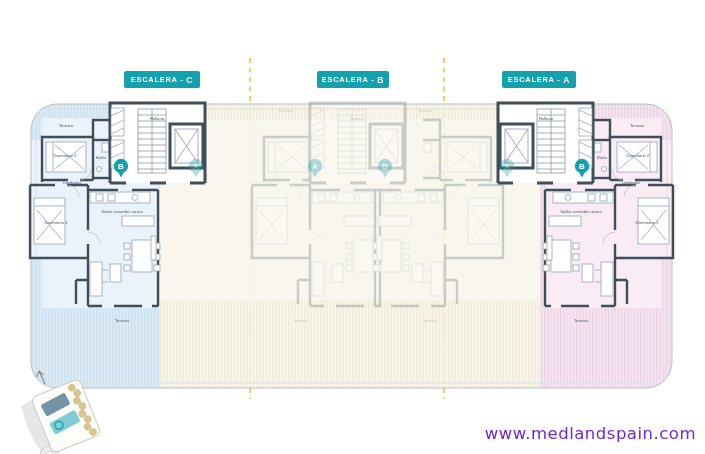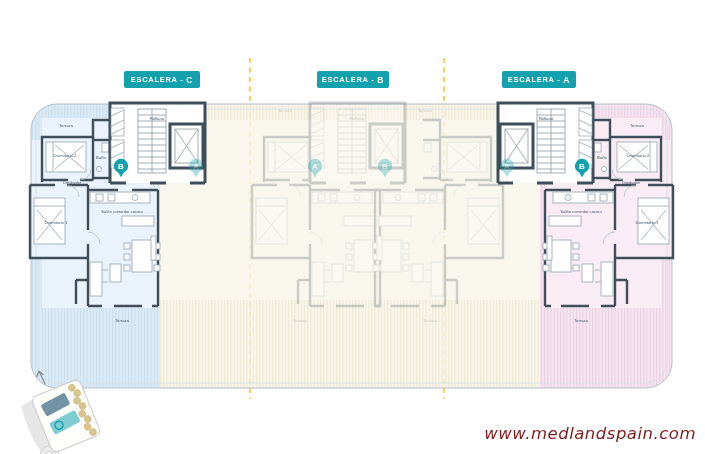--- a/index.html
+++ b/index.html
@@ -12,22 +12,22 @@
     position:absolute;height:17px;border-radius:2px;background:#12a1ad;color:#ffffff;
     display:flex;align-items:center;justify-content:center;
     font-size:7.5px;font-weight:700;letter-spacing:.7px;
   }
   .pill .ltr{font-weight:800;font-size:8.5px;margin-left:3px;}
   .pill-c{left:124px;top:71px;width:76px;}
   .pill-b{left:317px;top:71px;width:72px;}
   .pill-a{left:502px;top:71px;width:74px;}
   .watermark{
     position:absolute;right:9px;bottom:11px;
-    font-family:"DejaVu Sans",sans-serif;font-style:italic;
-    font-size:16.5px;color:#7f1d1d;letter-spacing:.5px;
+    font-family:"DejaVu Sans",sans-serif;
+    font-size:16.5px;color:#6d28d9;letter-spacing:.5px;
     text-shadow:1px 1px 0 #ffffff;
     margin-left:25px;
   }
 </style>
 </head>
 <body>
 
 <div class="canvas">
 
   <svg class="plan-svg" width="705" height="454" viewBox="0 0 705 454">

